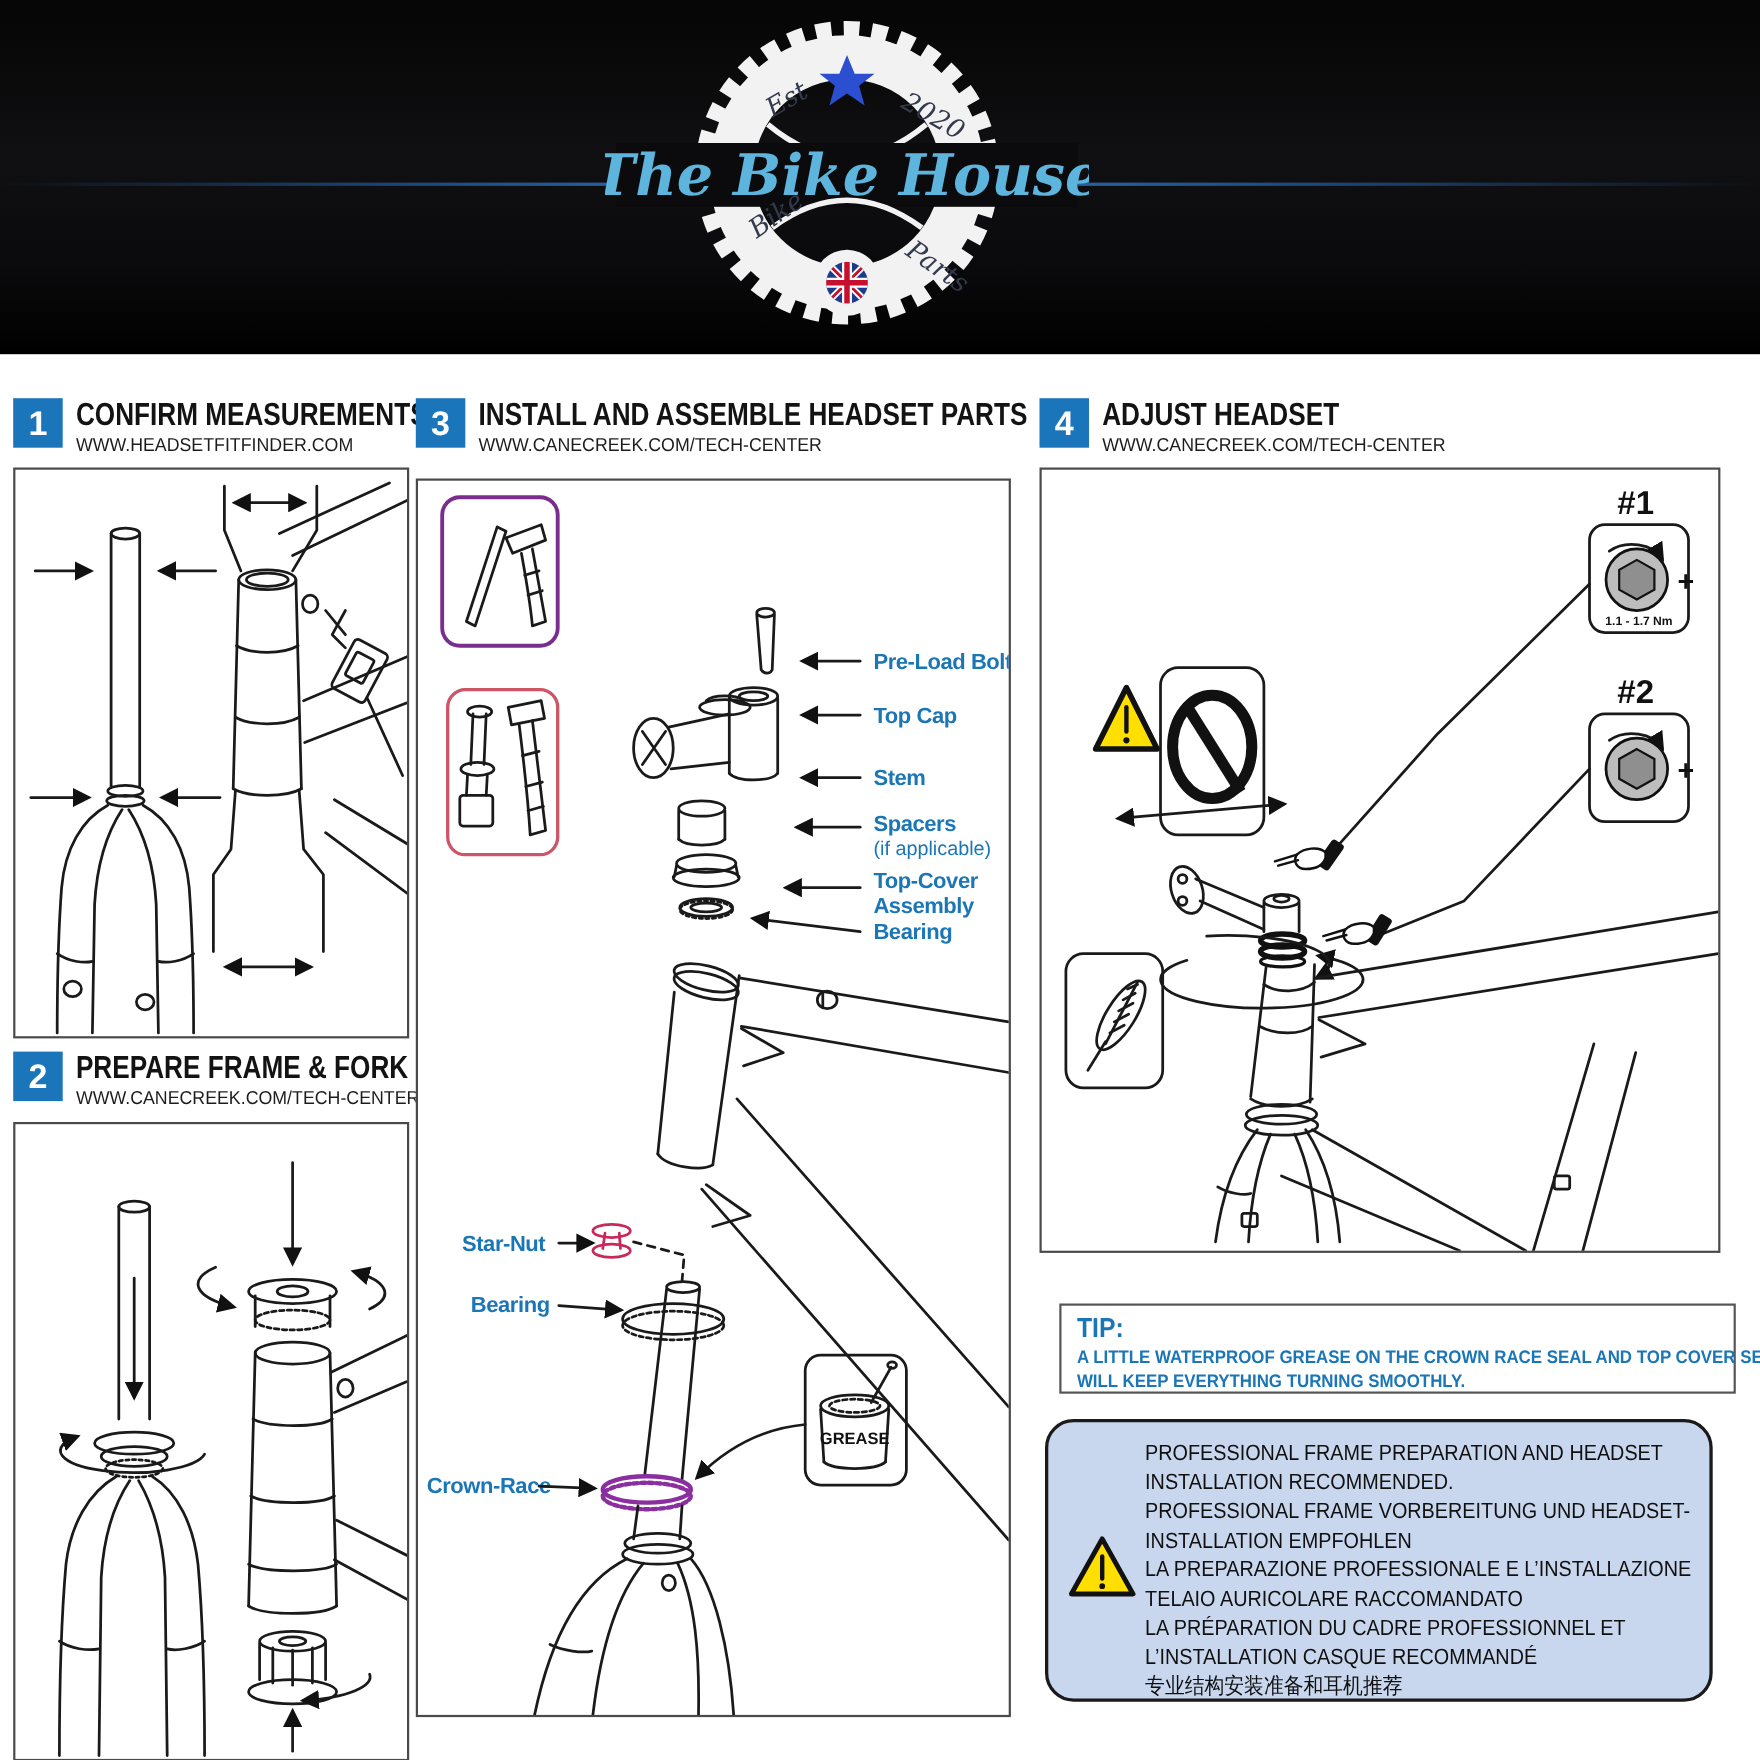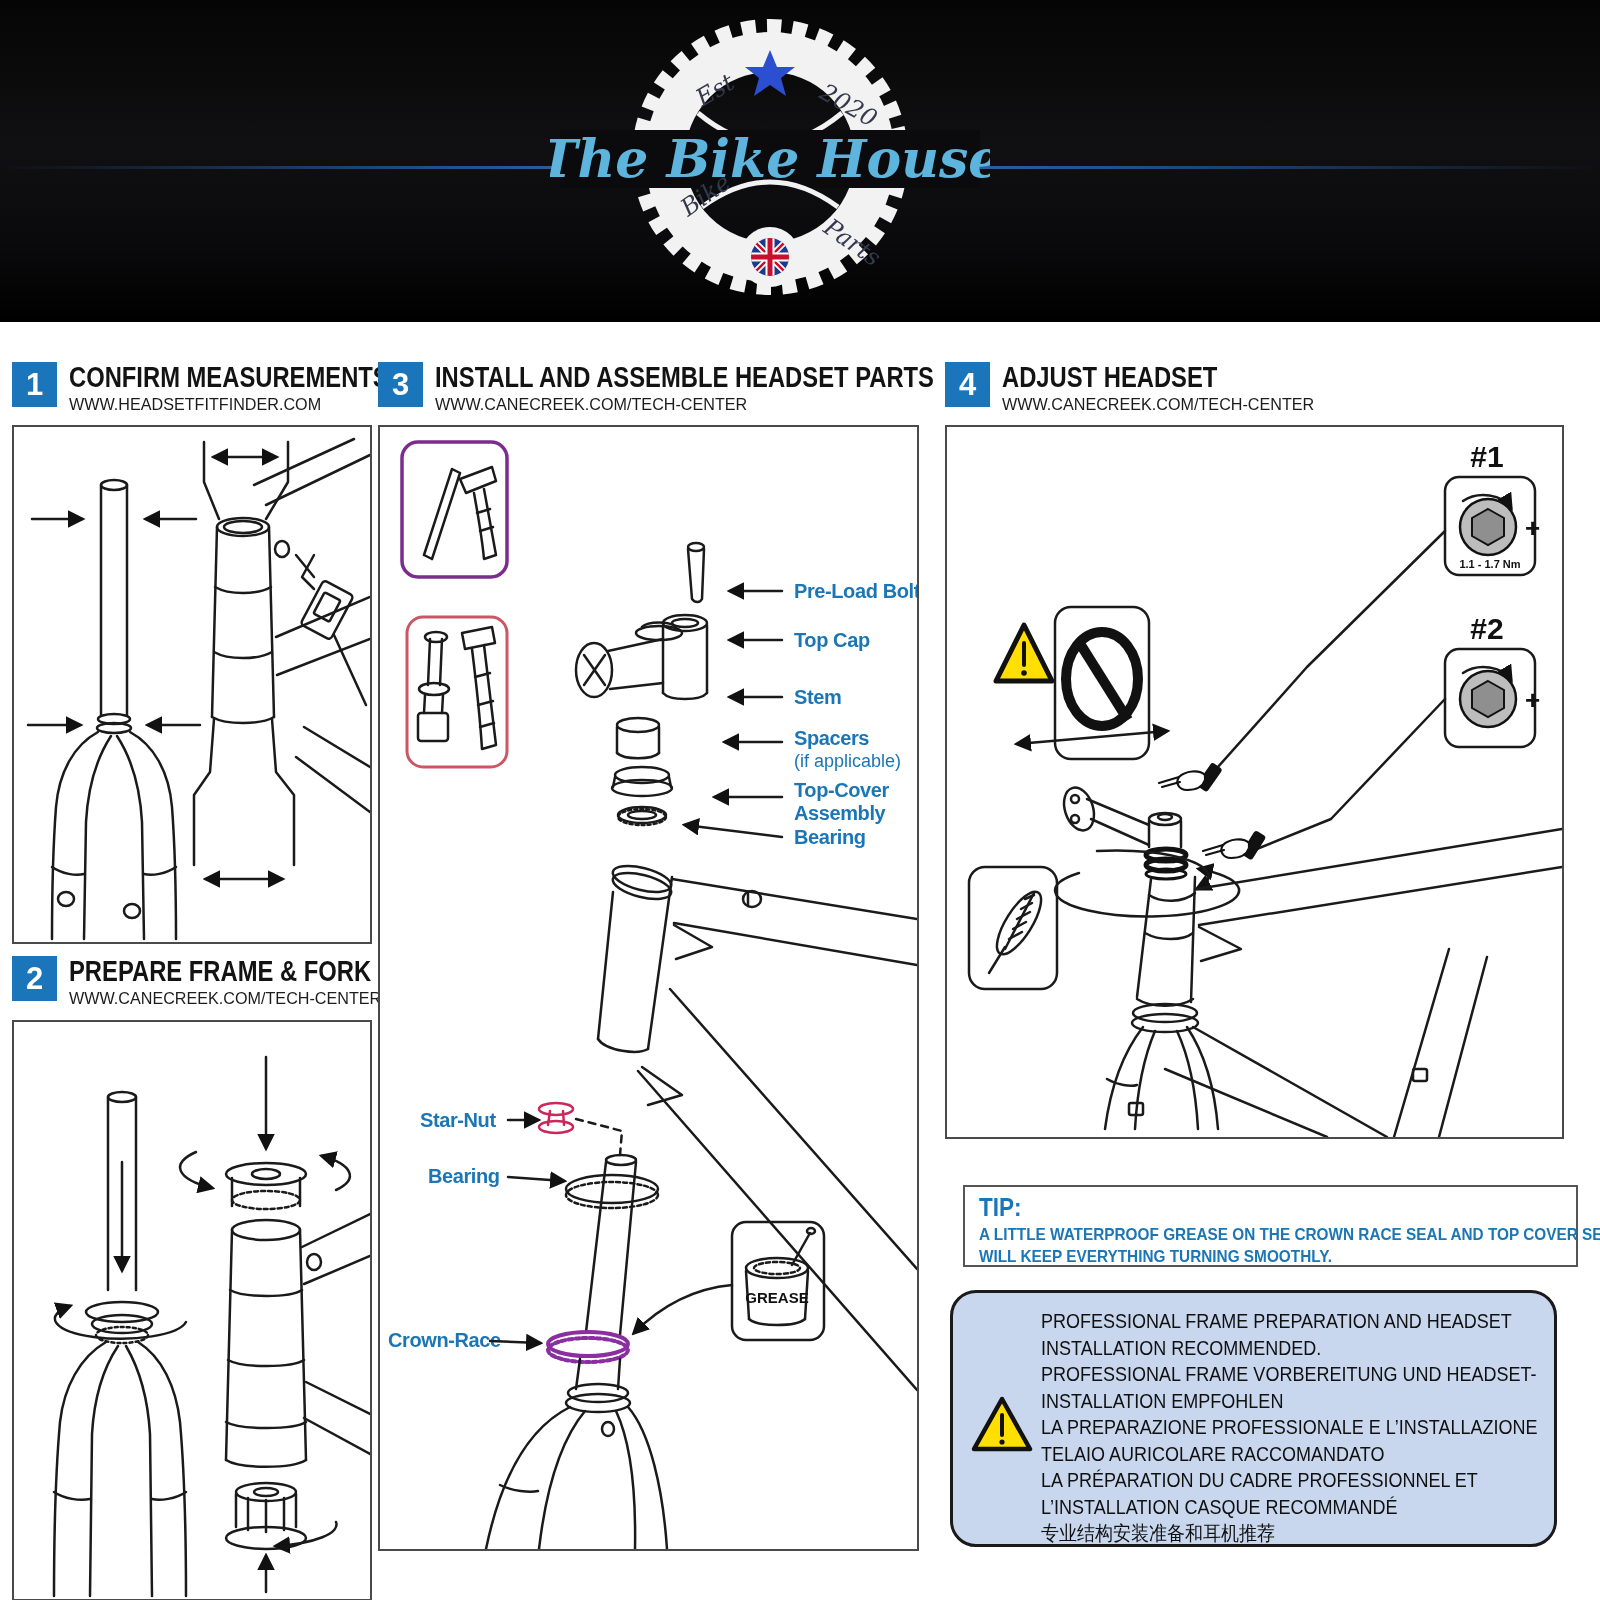--- a/index.html
+++ b/index.html
@@ -212,21 +212,21 @@
       <line x1="282" y1="472" x2="282" y2="505" class="ln"></line>
       <line x1="234" y1="476" x2="234" y2="508" class="ln"></line>
       <line x1="270" y1="476" x2="270" y2="508" class="ln"></line>
       <line x1="252" y1="478" x2="252" y2="510" class="ln"></line>
       <ellipse cx="252" cy="516" rx="40" ry="11" class="ln"></ellipse>
       <path class="ln" d="M322,500 A78,22 0 0 1 262,524" marker-end="url(#a2)"></path>
       <line x1="252" y1="570" x2="252" y2="534" class="ln" marker-end="url(#a2)"></line>
     </svg>
   </div>
 
-  <div class="panel" style="left:378px;top:425px;width:537px;height:1122px;">
+  <div class="panel" style="left:378px;top:435px;width:537px;height:1122px;">
     <svg class="art" viewBox="0 0 537 1122">
       <defs>
           <marker id="a3" viewBox="0 0 10 10" refX="8" refY="5" markerWidth="7" markerHeight="7" orient="auto-start-reverse">
             <path d="M0,0L10,5L0,10z" fill="#111"></path>
           </marker>
         </defs>
 
       <g>
         <rect x="22" y="15" width="105" height="135" rx="16" fill="none" stroke="#7b2d8e" stroke-width="3.5"></rect>
         <path class="ln" d="M44,128 L72,42 M52,132 L80,46 M44,128 L52,132 M72,42 L80,46"></path>

